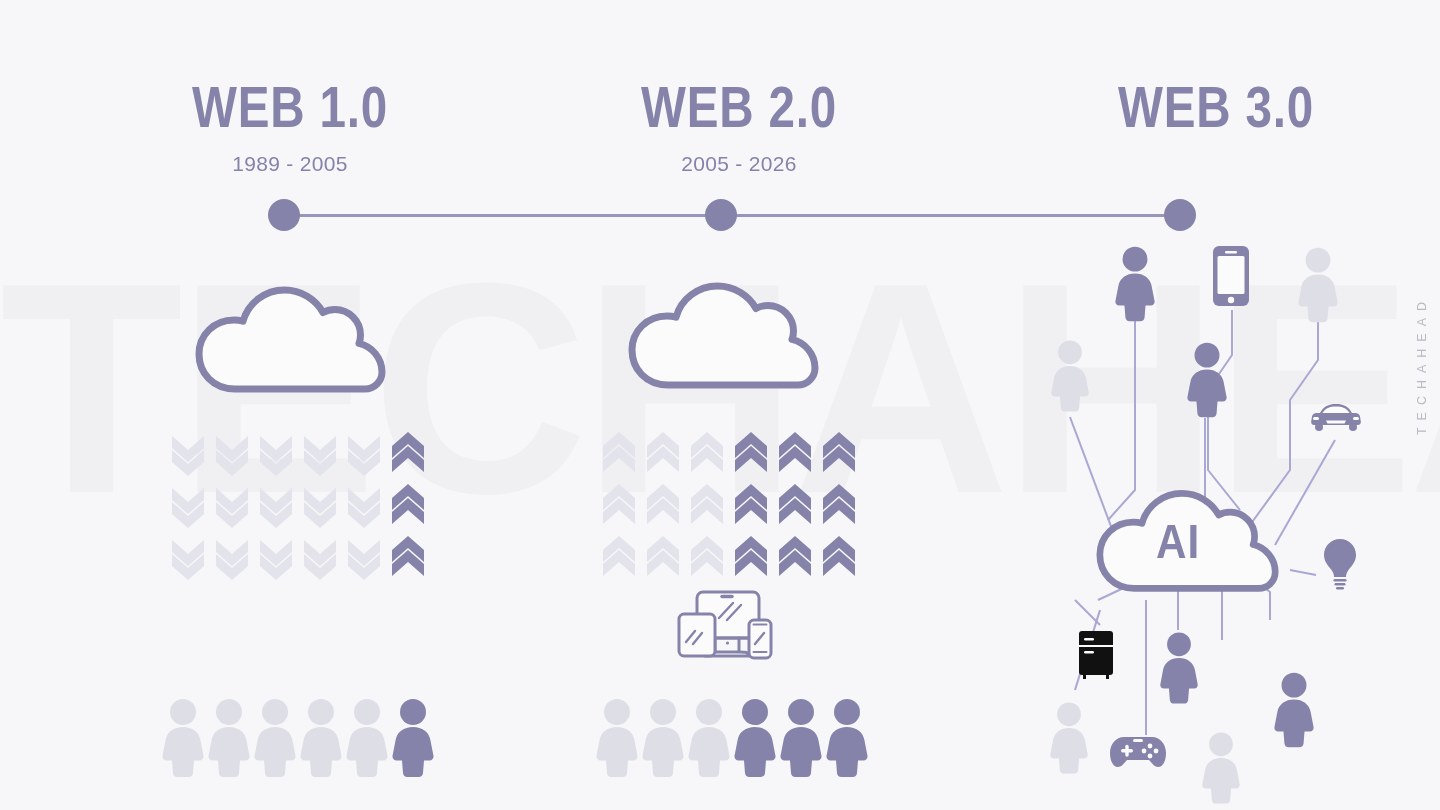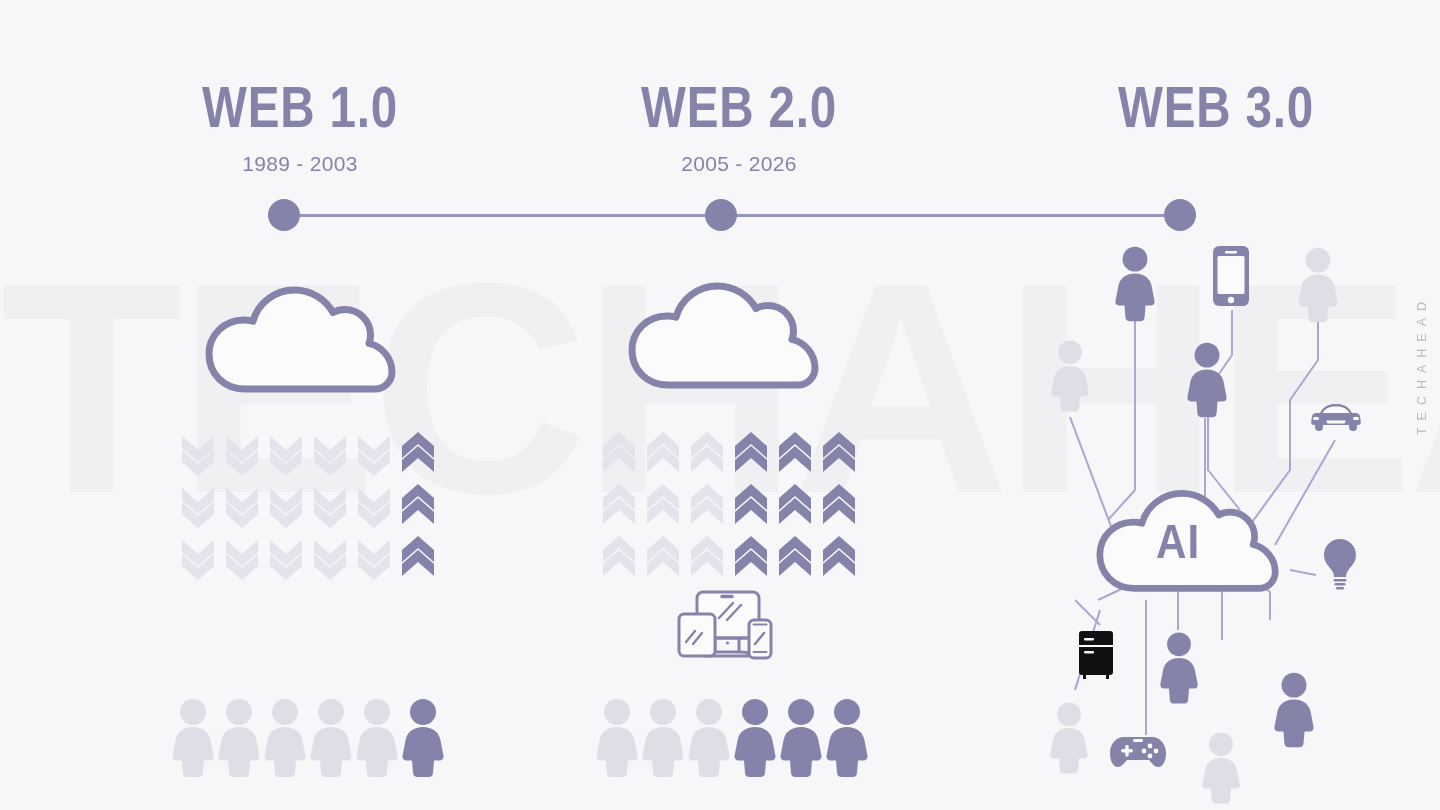--- a/index.html
+++ b/index.html
@@ -21,21 +21,21 @@
   }
   .vert-brand{
     position:absolute; right:11px; top:295px;
     writing-mode:vertical-rl; transform:rotate(180deg);
     font-size:12.5px; letter-spacing:7px; color:#b9b9c2;
     font-family:"Liberation Sans", sans-serif; z-index:3;
   }
 
   
   .col{ position:absolute; top:0; width:480px; height:810px; z-index:2; }
-  #col1{ left:60px;text-decoration:underline; } #col2{ left:499px; } #col3{ left:976px; }
+  #col1{ left:50px;text-decoration:underline; } #col2{ left:499px; } #col3{ left:976px; }
 
   .era-title{
     position:absolute; top:78px; width:100%; text-align:center;
     font-family:"Liberation Sans", sans-serif;
     font-weight:bold; font-size:58px; line-height:58px;
     color:#8583aa; letter-spacing:1px;
     transform:scaleX(.82); transform-origin:center top;
   }
   .era-range{
     position:absolute; top:152px; width:100%; text-align:center;
@@ -82,21 +82,21 @@
 
 <div class="timeline">
   <div class="tl-line" style="left:284px; width:896px;"></div>
   <div class="tl-dot" style="left:268px;"></div>
   <div class="tl-dot" style="left:705px;"></div>
   <div class="tl-dot" style="left:1164px;"></div>
 </div>
 
 <div class="col" id="col1">
   <div class="era-title">WEB 1.0</div>
-  <div class="era-range">1989 - 2003</div>
+  <div class="era-range">1989 - 2005</div>
 
   <div class="cloud-wrap" style="left:141px; top:276px;">
     <svg width="200" height="120" viewBox="0 0 200 120">
       <path d="M44 113 C22 113 8 97 8 78 C8 59 23 44 43 44 C46 44 49 44.4 52 45.2
                C57 27 74 14 93.5 14 C110 14 124.5 23 132 36.5
                C135.5 34.5 139.5 33.5 144 33.5 C158 33.5 169.5 45 169.5 59
                C169.5 62 169 64.8 168 67.4 C181 70.5 191 82 191 96
                C191 105.4 183.4 113 174 113 Z" fill="#fbfbfc" stroke="#8583aa" stroke-width="7" stroke-linejoin="round"></path>
     </svg>
   </div>

